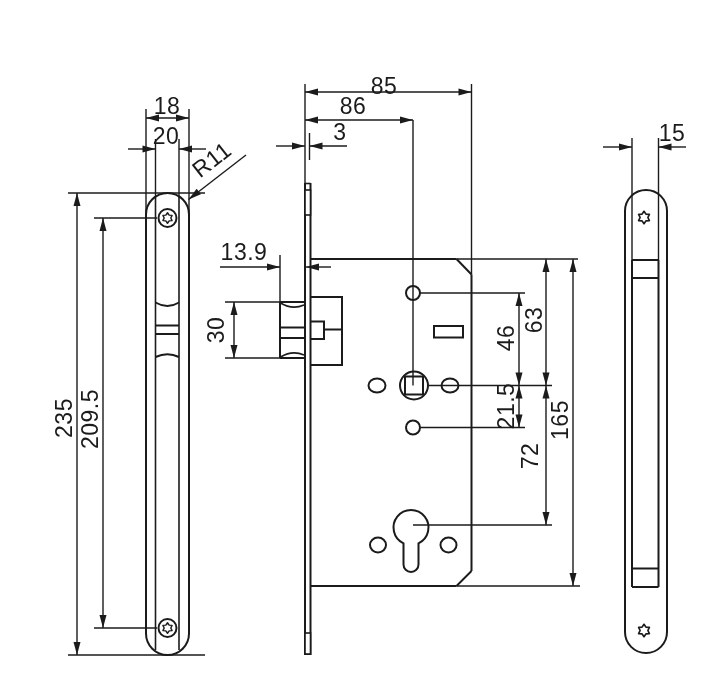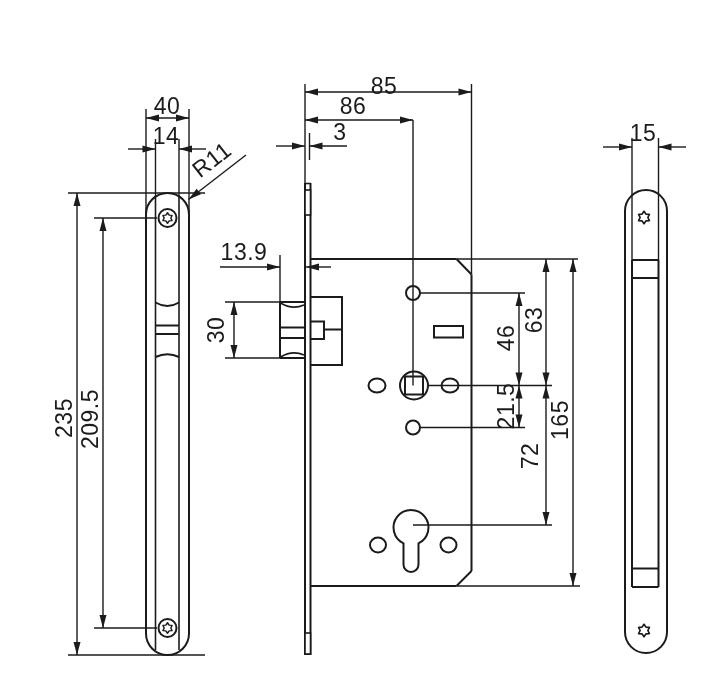--- a/index.html
+++ b/index.html
@@ -151,30 +151,30 @@
     <line x1="546" y1="385.5" x2="546" y2="525" marker-start="url(#arw)" marker-end="url(#arw)"></line>
     <line x1="573" y1="259" x2="573" y2="586" marker-start="url(#arw)" marker-end="url(#arw)"></line>
 
     <line x1="632" y1="138" x2="632" y2="260"></line>
     <line x1="658.5" y1="138" x2="658.5" y2="260"></line>
     <line x1="603" y1="147" x2="632" y2="147" marker-end="url(#arw)"></line>
     <line x1="686" y1="147" x2="658.5" y2="147" marker-end="url(#arw)"></line>
   </g>
 </svg>
 
-  <div class="lbl" style="left:167px;top:106px">40</div>
-  <div class="lbl" style="left:166px;top:136px">14</div>
+  <div class="lbl" style="left:167px;top:106px">18</div>
+  <div class="lbl" style="left:166px;top:136px">20</div>
   <div class="lbl slant" style="left:212px;top:160px">R11</div>
   <div class="lbl v" style="left:64px;top:418px">235</div>
   <div class="lbl v" style="left:90px;top:419px">209.5</div>
   <div class="lbl" style="left:384px;top:86px">85</div>
   <div class="lbl" style="left:353px;top:106px">86</div>
   <div class="lbl" style="left:340px;top:132px">3</div>
   <div class="lbl" style="left:244px;top:252px">13.9</div>
   <div class="lbl v" style="left:216px;top:330px">30</div>
   <div class="lbl v" style="left:506px;top:338px">46</div>
   <div class="lbl v" style="left:534px;top:320px">63</div>
   <div class="lbl v" style="left:506px;top:406px">21.5</div>
   <div class="lbl v" style="left:530px;top:456px">72</div>
   <div class="lbl v" style="left:560px;top:420px">165</div>
-  <div class="lbl" style="left:643px;top:133px">15</div>
+  <div class="lbl" style="left:672px;top:133px">15</div>
 
 </div>
 
 </body></html>

